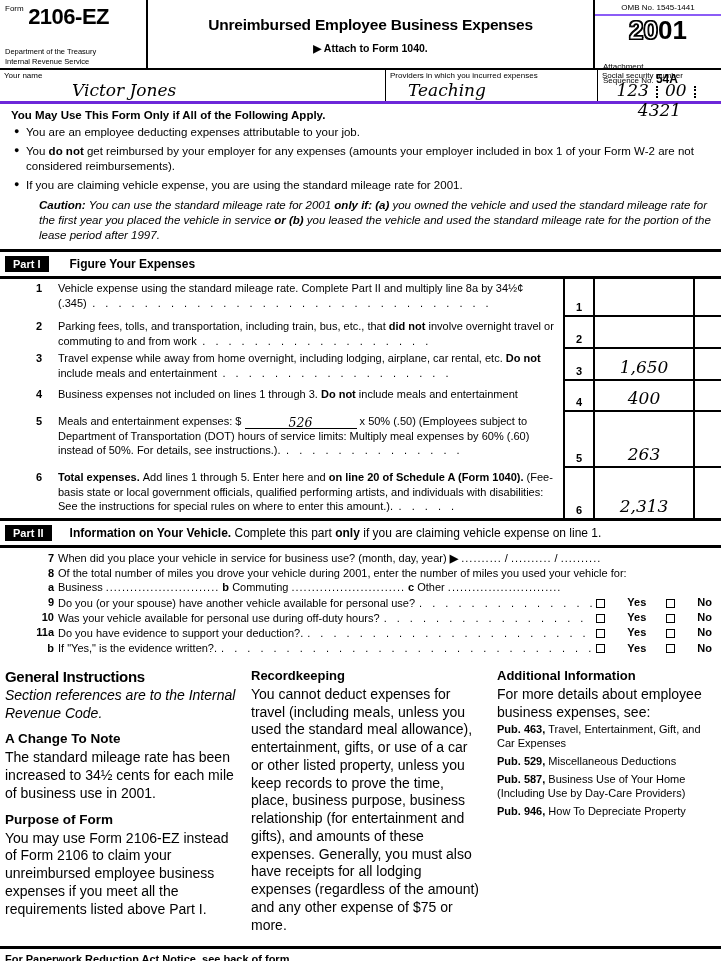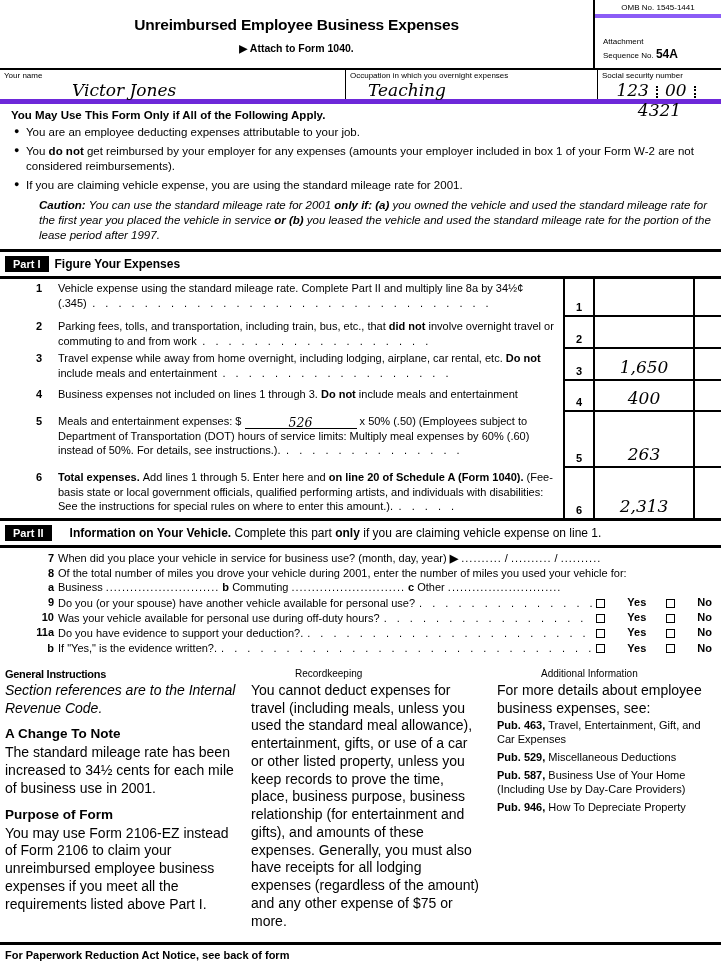--- a/index.html
+++ b/index.html
@@ -21,50 +21,50 @@
   
   .hdr { display:flex; height:68px; }
   .hdr-left { width:148px; border-right:2px solid #000; padding:4px 0 2px 5px; display:flex; flex-direction:column; justify-content:space-between; }
   .form-word { font-size:8px; vertical-align:top; }
   .form-num { font-size:22px; font-weight:bold; letter-spacing:-0.5px; }
   .agency { font-size:7.5px; line-height:1.25; }
   .hdr-center { flex:1; display:flex; flex-direction:column; justify-content:center; align-items:center; gap:8px; padding-top:2px; }
   .form-title { font-size:15.5px; font-weight:bold; letter-spacing:-0.2px; }
   .attach { font-size:10.5px; font-weight:bold; }
   .hdr-right { width:128px; border-left:2px solid #000; display:flex; flex-direction:column; }
-  .omb { font-size:8px; text-align:center; padding:3px 0 2px; border-bottom:4px solid #8b5cf6; }
+  .omb { font-size:8px; text-align:center; padding:3px 0 2px; border-bottom:2px solid #8b5cf6; }
   .yearline { text-align:center; font-size:26px; font-weight:bold; line-height:26px; margin-top:1px; font-family:"Liberation Sans", sans-serif; }
   .yr-outline { color:#fff; -webkit-text-stroke:1.2px #000;
     text-shadow:-1px -1px 0 #000, 1px -1px 0 #000, -1px 1px 0 #000, 1px 1px 0 #000; }
   .attach-seq { font-size:8px; line-height:1.25; padding-left:8px; margin-top:19px; }
   .seq-no { font-size:12px; font-weight:bold; }
 
   
-  .idrow { display:flex; border-top:2px solid #000; border-bottom:5px solid #6d28d9; height:36px;gap:40px; }
+  .idrow { display:flex; border-top:2px solid #000; border-bottom:3px solid #6d28d9; height:36px; }
   .idcell { padding:1px 0 1px 4px; }
   .idcell .lbl { font-size:8px; }
   .id-name { flex:1; }
   .id-occ { width:212px; border-left:1.5px solid #000; }
   .id-ssn { width:124px; border-left:1.5px solid #000; text-align:center; padding-left:0; }
   .id-ssn .lbl { display:block; text-align:left; padding-left:4px; }
   .val-name { margin-left:68px; }
   .val-occ { margin-left:18px; }
   .ssn-sep { display:inline-block; width:0; height:12px; border-left:2px dotted #000; margin:0 7px -2px 7px; }
 
   
   .elig { padding:5px 3px 4px 11px; font-size:11.5px; }
   .elig-head { font-weight:bold; font-size:11.5px; margin-bottom:4px; }
   .bullet { position:relative; padding-left:15px; margin-bottom:4px; line-height:1.3; }
   .bullet .dot { position:absolute; left:3px; top:1px; font-size:9px; }
   .caution { margin:5px 2px 2px 28px; line-height:1.32; }
 
   .rule { border-top:3px solid #000; }
 
   
-  .part-hdr { display:flex; align-items:center; gap:6px; padding:4px 0 4px 5px; }
+  .part-hdr { display:flex; align-items:center; gap:21px; padding:4px 0 4px 5px; }
   .part-badge { background:#000; color:#fff; font-weight:bold; font-size:11px; padding:1.5px 8px 2.5px; }
   .part-title { font-size:12px; }
   .part-title-b { font-weight:bold; }
 
   
   .p1row { display:flex; }
   .p1desc { width:563px; position:relative; padding:2px 4px 0 58px; font-size:11px; line-height:1.3; overflow:hidden; }
   .p1desc .lnum { position:absolute; left:36px; top:2px; font-weight:bold; }
   .boxnum { width:30px; border-left:2px solid #000; border-bottom:2px solid #000; display:flex; align-items:flex-end; justify-content:center; font-weight:bold; font-size:11px; padding-bottom:2px; }
   .boxamt { width:100px; border-left:2px solid #000; border-bottom:2px solid #000; display:flex; align-items:flex-end; justify-content:center; padding-bottom:2px; }
@@ -79,59 +79,72 @@
   .leader { flex:1; overflow:hidden; white-space:nowrap; margin:0 4px; }
   .yesno { display:flex; align-items:center; gap:20px; margin-right:6px; white-space:nowrap;text-align:right; }
   .cb { display:inline-block; width:9px; height:9px; border:1.6px solid #000; margin-right:2px; position:relative; top:1px; }
   .cb-lbl { font-weight:bold; font-size:11px; }
 
   
   .instr { display:flex; padding:8px 2px 0 5px; gap:14px; }
   .icol1 { width:232px; }
   .icol2 { width:232px; }
   .icol3 { flex:1; }
-  .ih1 { font-size:11px; font-weight:bold; letter-spacing:-0.3px; margin-bottom:2px; }
+  .ih1 { font-size:15px; font-weight:bold; letter-spacing:-0.3px; margin-bottom:2px; }
   .ih2 { font-size:13.5px; font-weight:bold; margin:9px 0 3px; }
-  .ih3 { font-size:10px; font-weight:normal; margin-bottom:3px;margin-left:44px; }
+  .ih3 { font-size:13px; font-weight:bold; margin-bottom:3px; }
   .ip { font-size:14px; line-height:1.27; margin-bottom:2px; }
   .ipub { font-size:11px; line-height:1.27; margin-bottom:4px; }
 
   
   .footer { display:flex; align-items:baseline; border-top:3px solid #000; padding:4px 4px 0 5px; margin-top:10px;flex-direction:column; }
   .f-notice { font-weight:bold; font-size:11px; width:400px; }
   .f-cat { font-size:9.5px; width:160px; }
   .f-form { flex:1; text-align:right; font-size:9.5px;text-decoration:underline; }
   .f-formnum { font-size:12.5px; font-weight:bold; }
 </style>
 </head>
 <body>
 
 <div class="page">
 
   <div class="hdr">
+    <div class="hdr-left">
+      <div>
+        <span class="form-word">Form</span>
+        <span class="form-num">2106-EZ</span>
+      </div>
+      <div class="agency">
+        <div>Department of the Treasury</div>
+        <div>Internal Revenue Service</div>
+      </div>
+    </div>
     <div class="hdr-center">
       <div class="form-title">Unreimbursed Employee Business Expenses</div>
       <div class="attach">▶ Attach to Form 1040.</div>
     </div>
     <div class="hdr-right">
       <div class="omb">OMB No. 1545-1441</div>
+      <div class="yearline">
+        <span class="yr-outline">20</span><span>01</span>
+      </div>
       <div class="attach-seq">
         <div>Attachment</div>
         <div><span>Sequence No. </span><span class="seq-no">54A</span></div>
       </div>
     </div>
   </div>
 
   <div class="idrow">
     <div class="idcell id-name">
       <div class="lbl">Your name</div>
       <div class="hw val-name">Victor Jones</div>
     </div>
     <div class="idcell id-occ">
-      <div class="lbl">Occupation in which you overnight expenses</div>
+      <div class="lbl">Providers in which you incurred expenses</div>
       <div class="hw val-occ">Teaching</div>
     </div>
     <div class="idcell id-ssn">
       <div class="lbl">Social security number</div>
       <div class="hw"><span>123</span><span class="ssn-sep"></span><span>00</span><span class="ssn-sep"></span><span>4321</span></div>
     </div>
   </div>
 
   <div class="elig">
     <div class="elig-head">You May Use This Form Only if All of the Following Apply.</div>

